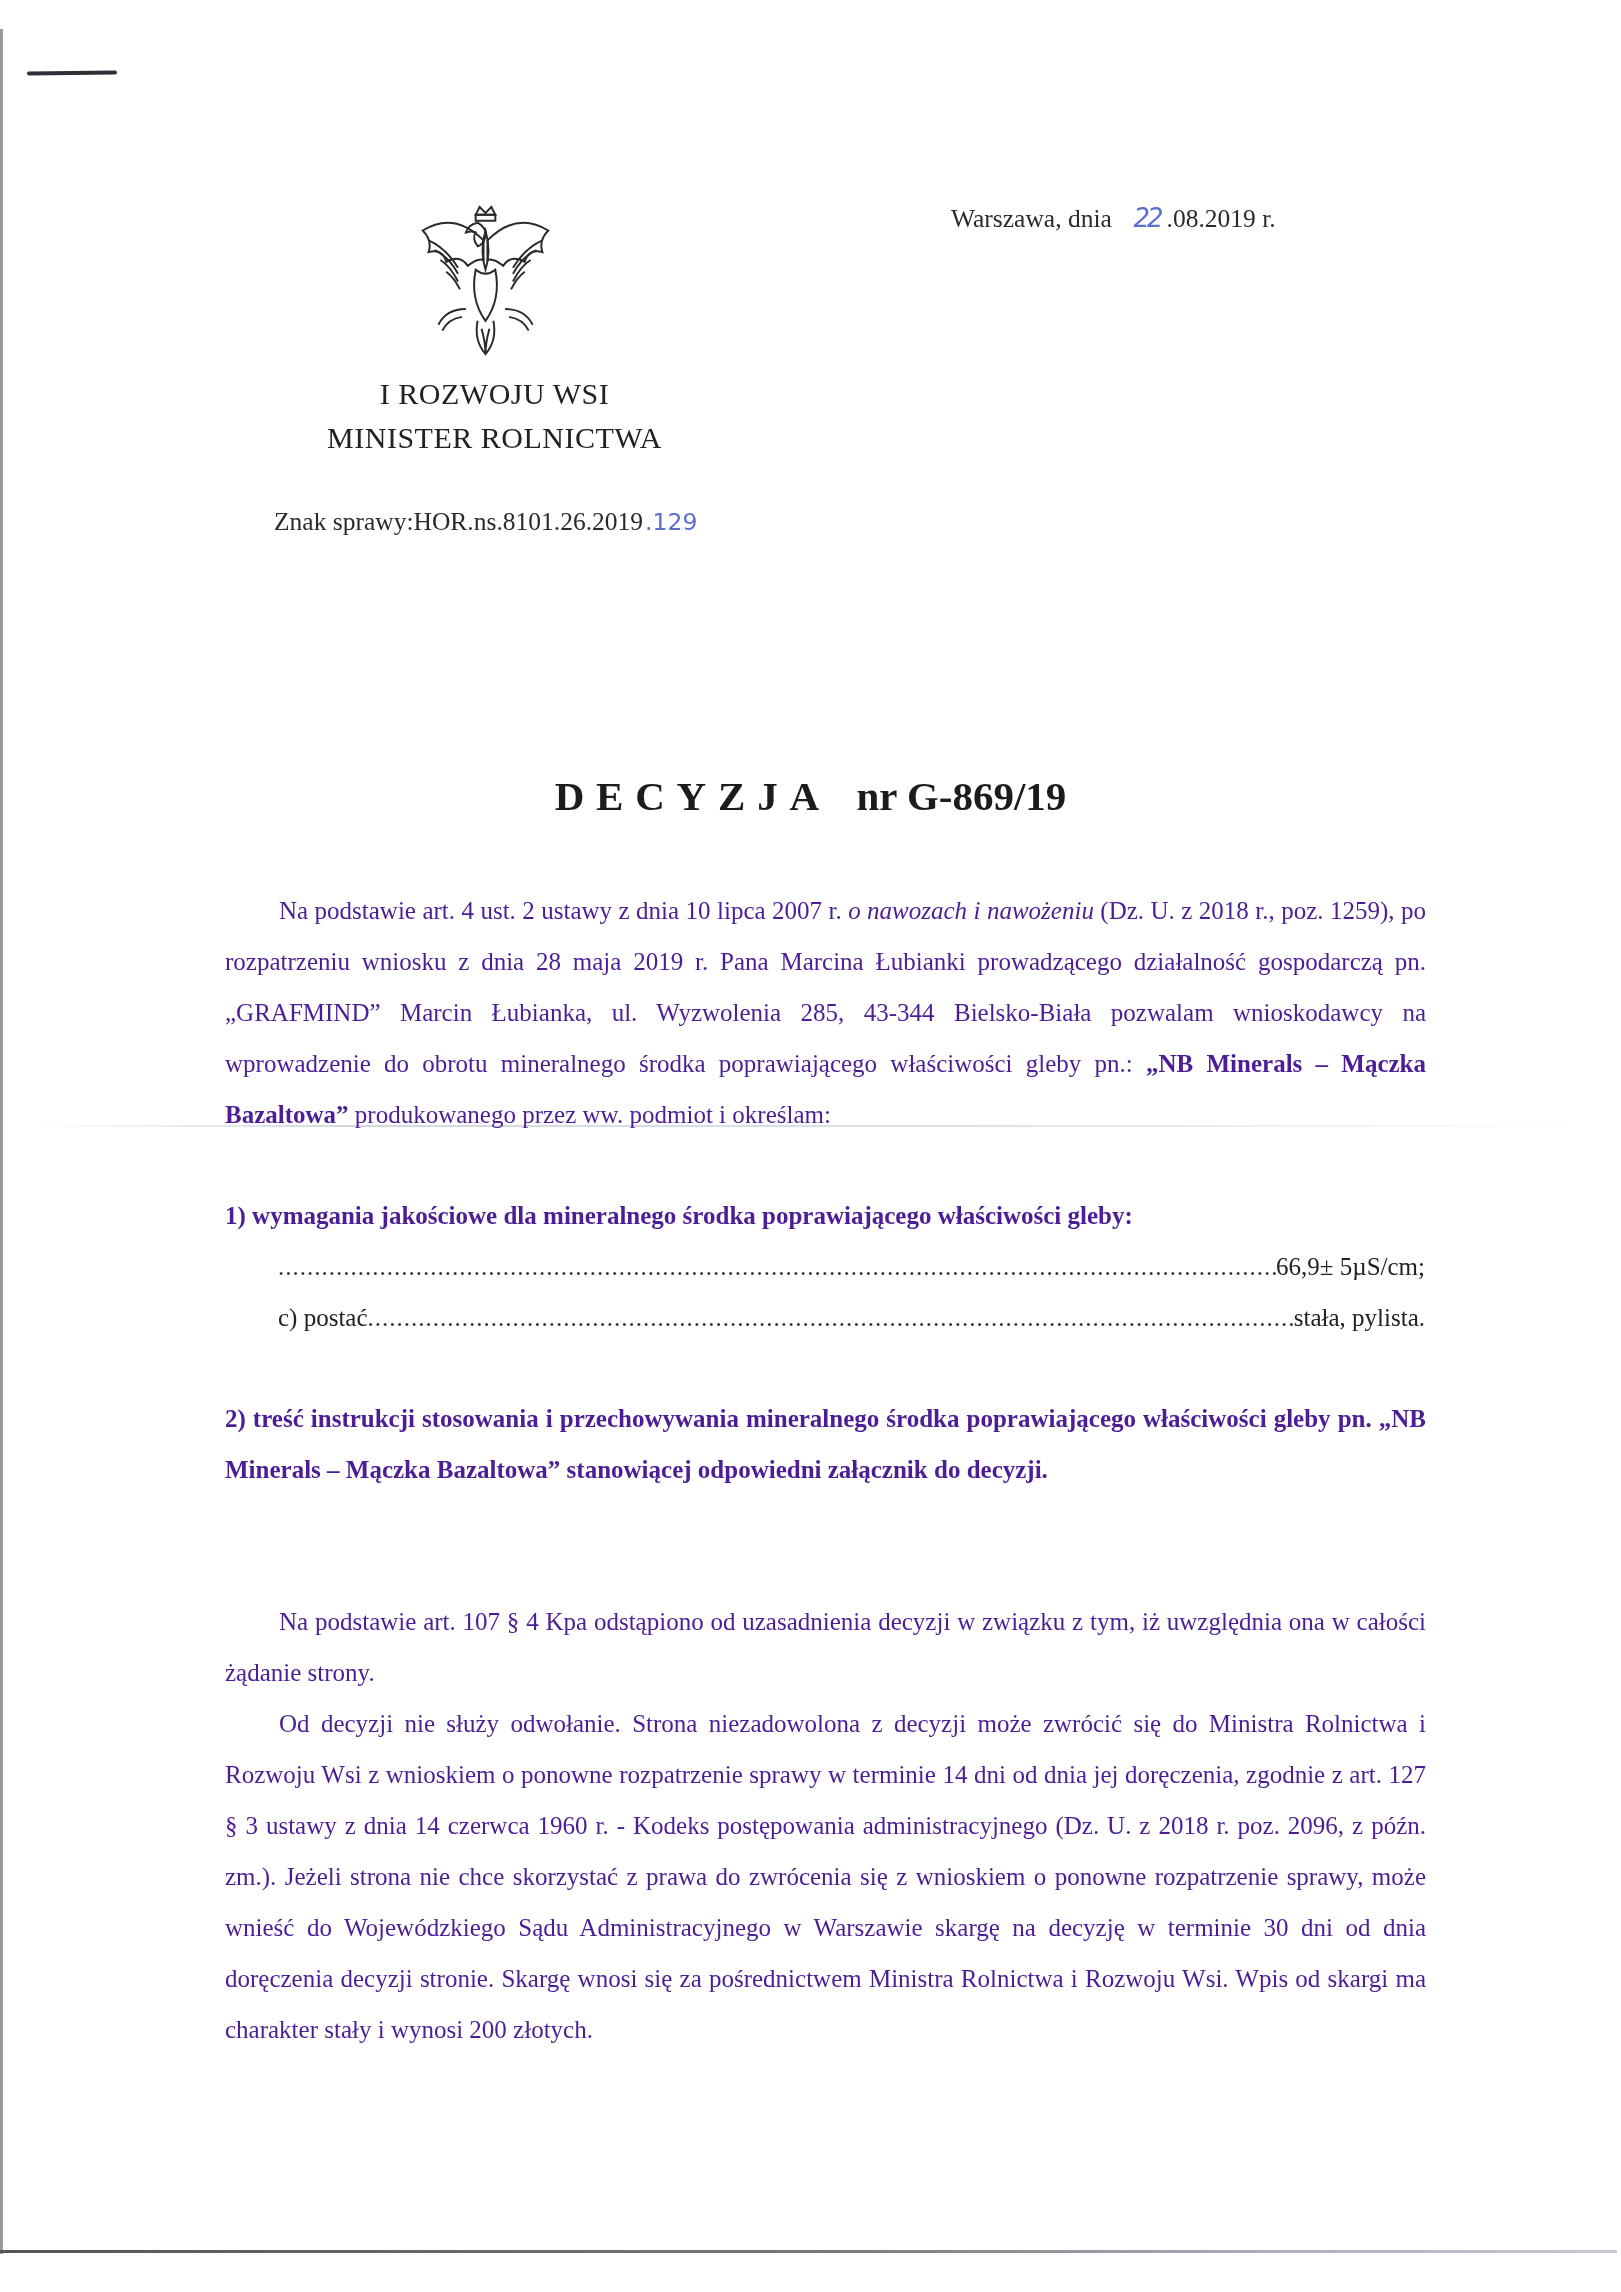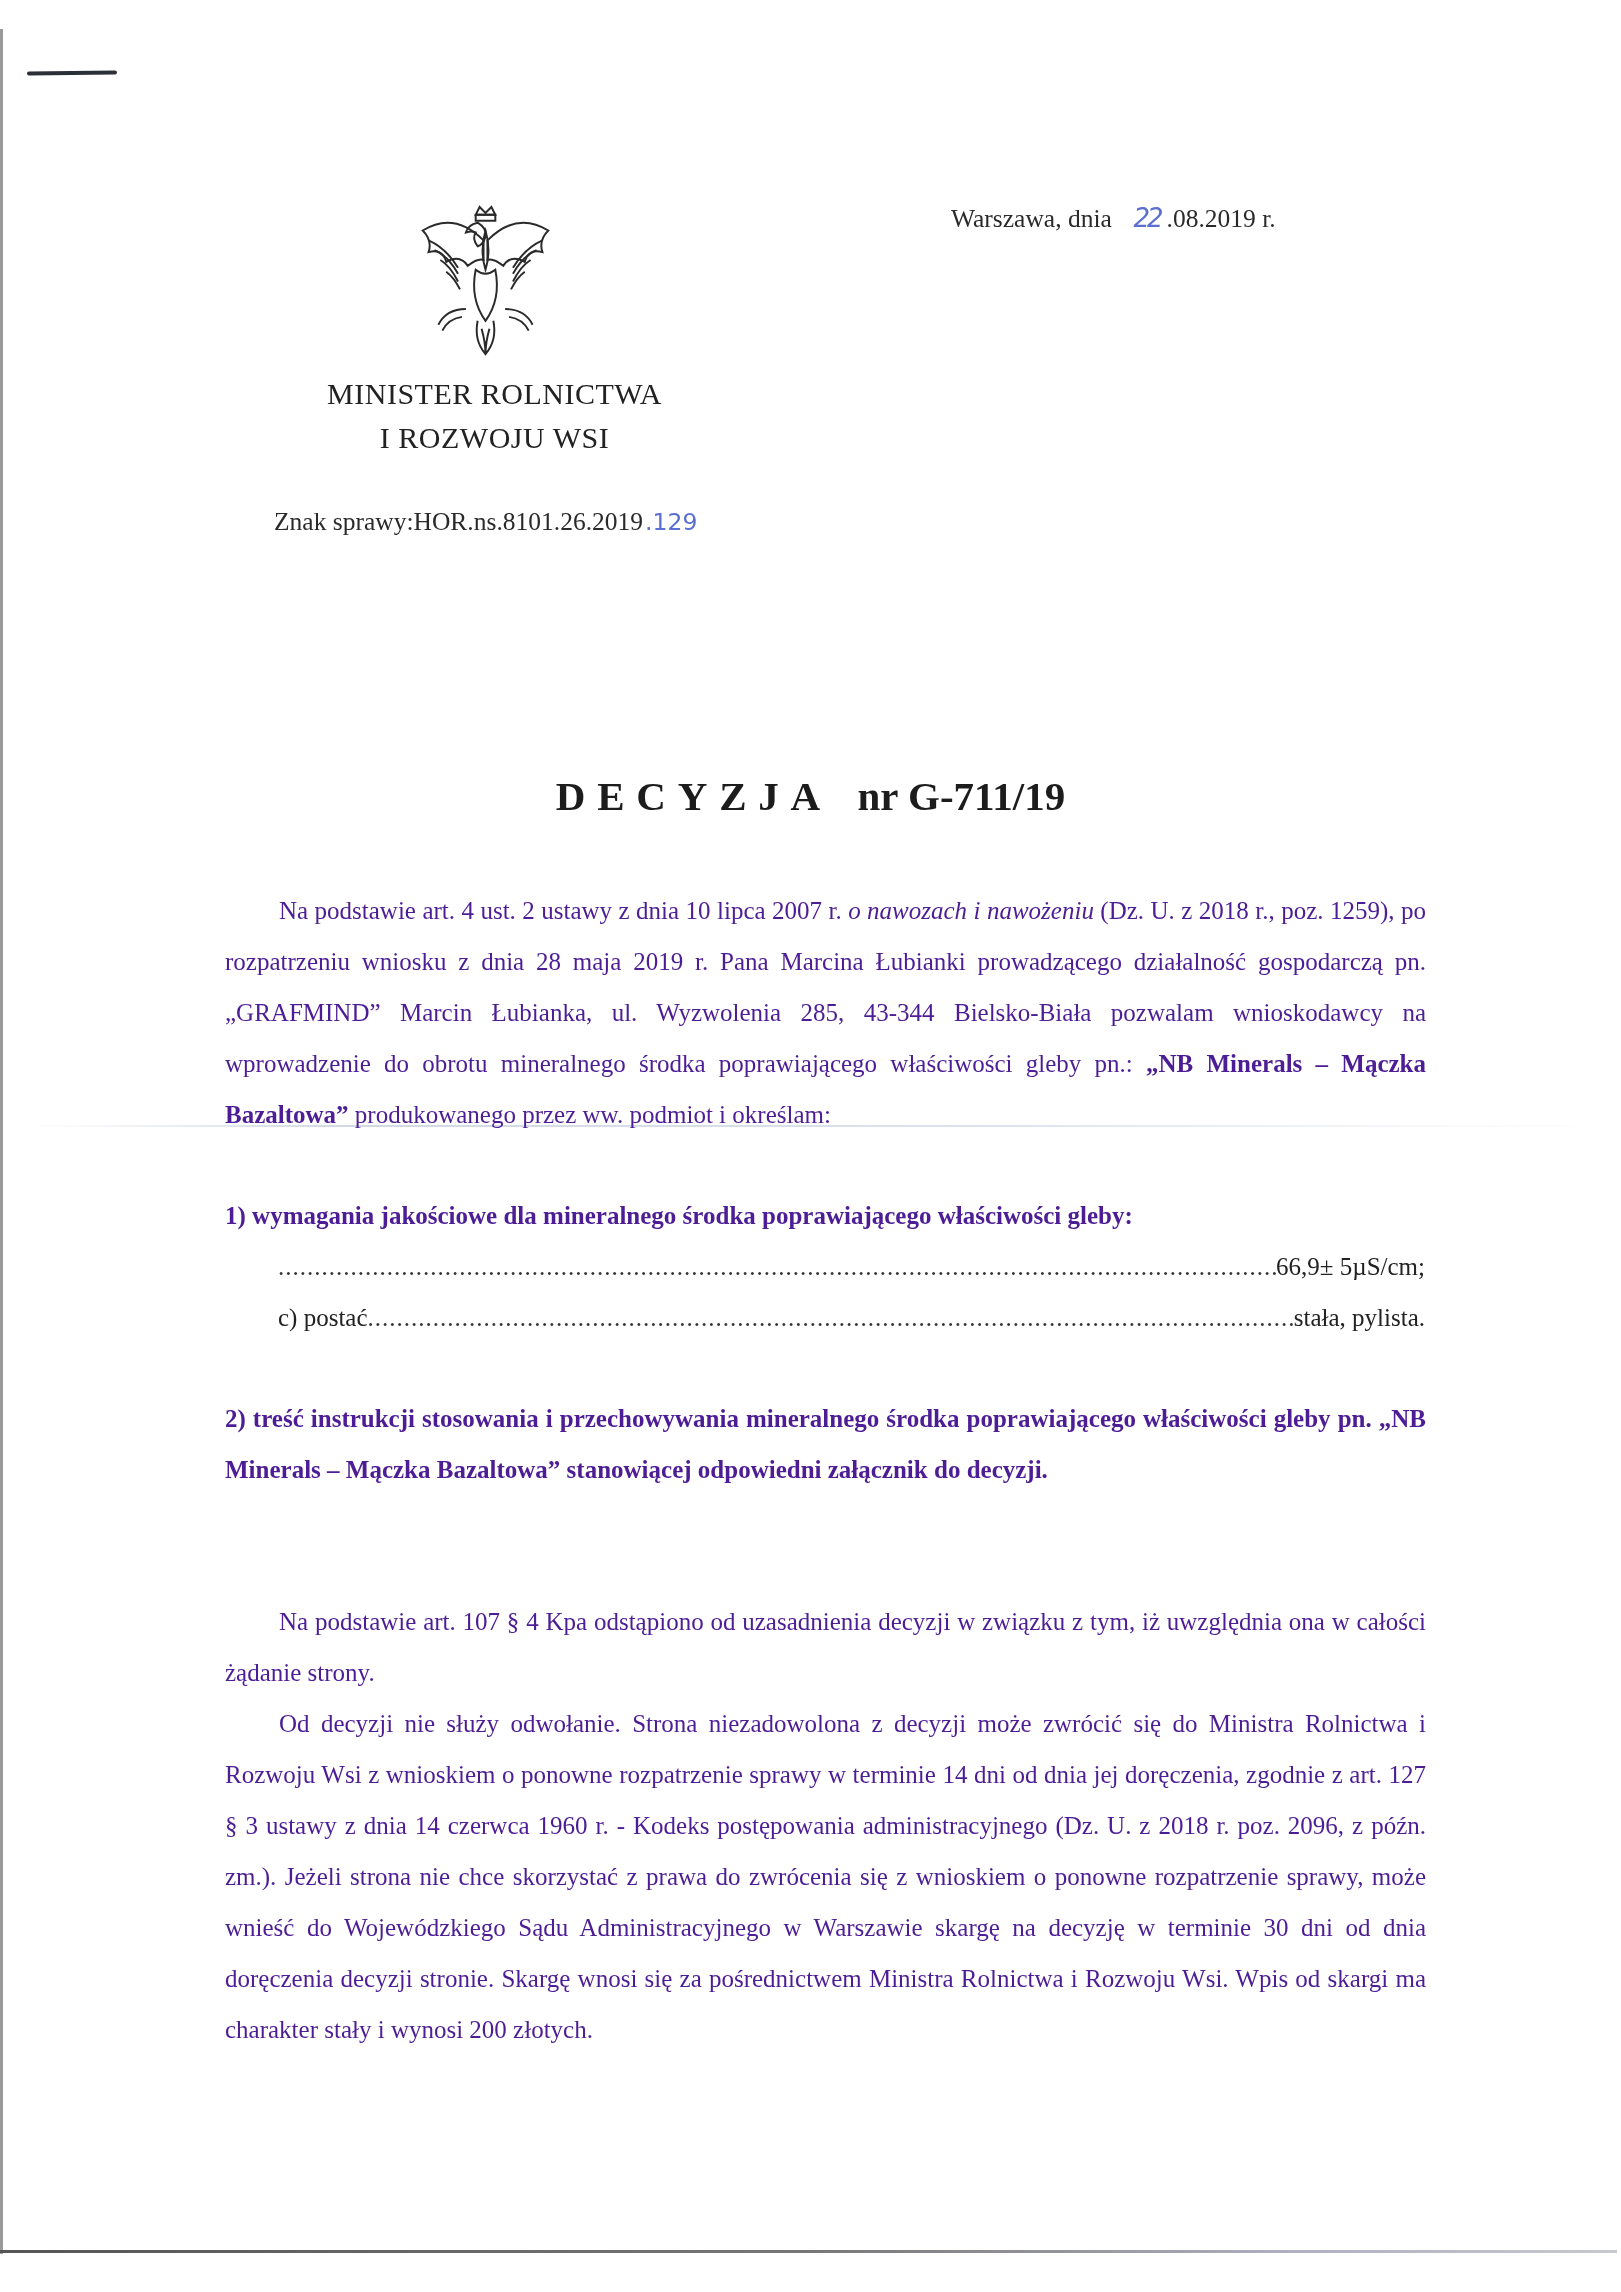--- a/index.html
+++ b/index.html
@@ -58,34 +58,34 @@
       <path d="M22 40 q18 8 30 28 M28 50 q14 6 24 24 M34 60 q10 6 18 22 M40 72 q8 6 14 18"></path>
       <path d="M138 40 q-18 8 -30 28 M132 50 q-14 6 -24 24 M126 60 q-10 6 -18 22 M120 72 q-8 6 -14 18"></path>
       <path d="M70 70 q-6 30 10 52 q16 -22 10 -52 q-10 8 -20 0 z"></path>
       <path d="M60 110 q-20 0 -28 16 M56 118 q-14 2 -20 14 M100 110 q20 0 28 16 M104 118 q14 2 20 14"></path>
       <path d="M72 122 q-4 20 8 34 q12 -14 8 -34 M76 130 q4 14 4 26 M84 130 q-4 14 -4 26"></path>
     </g>
   </svg>
 </div>
 
 <div class="minister">
+  <div>I ROZWOJU WSI</div>
   <div>MINISTER ROLNICTWA</div>
-  <div>I ROZWOJU WSI</div>
 </div>
 
 <div class="place-date">
   <span>Warszawa, dnia</span><span class="handwritten">22</span><span>.08.2019 r.</span>
 </div>
 
 <div class="case-ref">
   <span>Znak sprawy:</span><span>HOR.ns.8101.26.2019</span><span class="hw">.129</span>
 </div>
 
 <div class="title">
-  <span class="t1">DECYZJA</span><span>nr G-711/19</span>
+  <span class="t1">DECYZJA</span><span>nr G-869/19</span>
 </div>
 
 <div class="body-text para1 indent">
   <span>Na podstawie art. 4 ust. 2 ustawy z dnia 10 lipca 2007 r. </span><i>o nawozach i nawożeniu</i><span> (Dz. U. z 2018 r., poz. 1259), po rozpatrzeniu wniosku z dnia 28 maja 2019 r. Pana Marcina Łubianki prowadzącego działalność gospodarczą pn. „GRAFMIND” Marcin Łubianka, ul. Wyzwolenia 285, 43-344 Bielsko-Biała pozwalam wnioskodawcy na wprowadzenie do obrotu mineralnego środka poprawiającego właściwości gleby pn.: </span><b>„NB Minerals – Mączka Bazaltowa”</b><span> produkowanego przez ww. podmiot i określam:</span>
 </div>
 
 <div class="body-text req-header">1) wymagania jakościowe dla mineralnego środka poprawiającego właściwości gleby:</div>
 
 <div class="req-list">
   <div class="req-row">

